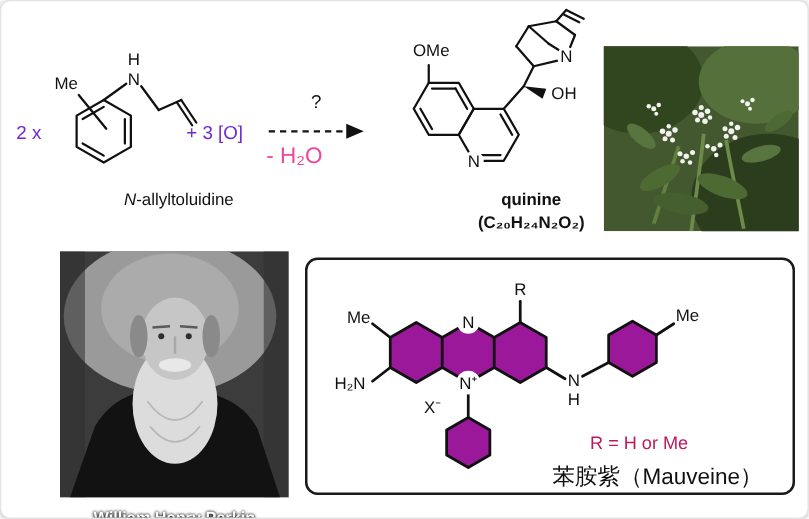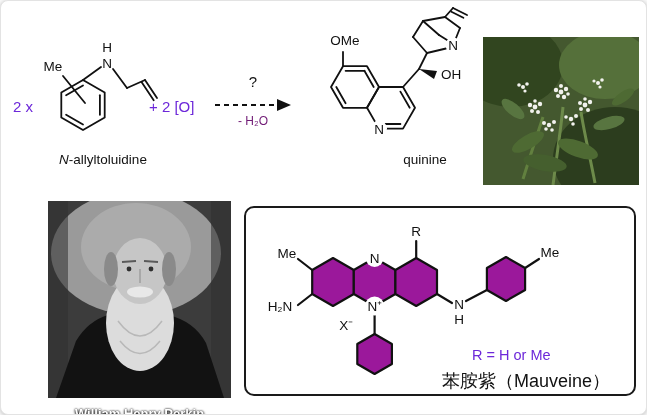--- a/index.html
+++ b/index.html
@@ -15,30 +15,30 @@
   .chem-label .it { font-style:italic; }
   .big { font-size:15px; color:#6d28d9; }
   svg text { font-family:"Liberation Sans", sans-serif; fill:#111; }
   .atom-b { font-size:13.5px; }
   .bond { stroke:#111; stroke-width:1.8; fill:none; stroke-linecap:round; }
   .bond2 { stroke:#111; stroke-width:2.2; fill:none; stroke-linecap:round; }
   .ring-outline { stroke:#111; stroke-width:1.8; fill:none; stroke-linejoin:round; }
   .mring { stroke:#111; stroke-width:2.2; stroke-linejoin:round; }
   .mask { fill:#ffffff; stroke:none; }
   .arrow-q { font-size:15px; color:#111; text-align:center; }
-  .arrow-b { font-size:12px; color:#701a75; text-align:center; }
+  .arrow-b { font-size:18px; color:#ec4899; }
   .photo-caption {
     position:absolute; bottom:6px; left:0; width:100%; text-align:center;
     color:#fff; font-weight:bold; font-size:13px; text-shadow:0 1px 3px #000, 0 0 2px #000;
   }
   .mauve-box {
     position:absolute; left:243px; top:205px; width:392px; height:190px;
     border:2px solid #1a1a1a; border-radius:10px; background:#fff;
   }
-  .r-note { position:absolute; left:226px; top:139px; font-size:14.5px; color:#6d28d9; }
+  .r-note { position:absolute; left:226px; top:139px; font-size:14.5px; color:#be185d; }
   .cn-name { position:absolute; left:196px; top:161px; font-size:18px; color:#111;
              font-family:"Liberation Sans", sans-serif; }
 </style>
 </head>
 <body>
 
 <div class="canvas">
 
   <div class="abs big" style="left:12px; top:97px;">2 x</div>
 
@@ -57,27 +57,27 @@
     <line class="bond" x1="48" y1="39" x2="66" y2="26"></line>
     <text class="atom-b" x="72" y="27" text-anchor="middle">N</text>
     <text class="atom-b" x="72" y="11" text-anchor="middle">H</text>
 
     <line class="bond" x1="78" y1="28" x2="92" y2="47"></line>
     <line class="bond" x1="92" y1="47" x2="110" y2="39"></line>
     <line class="bond" x1="110" y1="39" x2="122" y2="57"></line>
     <line class="bond" x1="106.7" y1="41.2" x2="118.7" y2="59.2"></line>
   </svg>
 
-  <div class="abs chem-label" style="left:18px; top:150px; width:168px;">
+  <div class="abs chem-label" style="left:18px; top:150px; width:168px;text-align:right;">
     <div>
       <span class="it">N</span><span>-allyltoluidine</span>
     </div>
   </div>
 
-  <div class="abs big" style="left:148px; top:97px;">+ 2 [O]</div>
+  <div class="abs big" style="left:148px; top:97px;">+ 3 [O]</div>
 
   <div class="abs arrow-q" style="left:212px; top:72px; width:80px;">?</div>
   <svg class="abs" style="left:212px; top:94px;" width="80" height="20" viewBox="0 0 80 20">
     <line x1="2" y1="10" x2="64" y2="10" stroke="#111" stroke-width="1.8" stroke-dasharray="5,4"></line>
     <polygon points="64,4 78,10 64,16" fill="#111"></polygon>
   </svg>
   <div class="abs arrow-b" style="left:212px; top:113px; width:80px;">- H₂O</div>
 
   <svg class="abs" style="left:292px; top:4px;" width="198" height="168" viewBox="0 0 198 168">
 
@@ -116,22 +116,23 @@
       <text class="atom-b" x="160" y="44.5" text-anchor="middle">N</text>
     </g>
 
     <g>
       <line class="bond" x1="152" y1="12" x2="160" y2="3"></line>
       <line class="bond" x1="160" y1="3" x2="174" y2="10"></line>
       <line class="bond" x1="158.4" y1="6.8" x2="170.4" y2="12.8"></line>
     </g>
   </svg>
 
-  <div class="abs chem-label" style="left:356px; top:150px; width:136px;">
+  <div class="abs chem-label" style="left:356px; top:150px; width:136px;font-weight:bold;">
     <div>quinine</div>
+    <div>(C₂₀H₂₄N₂O₂)</div>
   </div>
 
   <svg class="abs" style="left:482px; top:36px;" width="156" height="148" viewBox="0 0 156 148">
     <rect width="156" height="148" fill="#44582f"></rect>
     <ellipse cx="28" cy="28" rx="52" ry="42" fill="#31451f"></ellipse>
     <ellipse cx="132" cy="122" rx="62" ry="52" fill="#2c3d1e"></ellipse>
     <ellipse cx="122" cy="28" rx="46" ry="34" fill="#55703a"></ellipse>
     <path d="M70,148 C75,110 78,90 80,70" stroke="#6d8a4a" stroke-width="3" fill="none"></path>
     <path d="M40,142 C50,110 55,95 60,80" stroke="#62803f" stroke-width="3" fill="none"></path>
     <path d="M112,146 C106,115 101,95 98,75" stroke="#6d8a4a" stroke-width="3" fill="none"></path>

